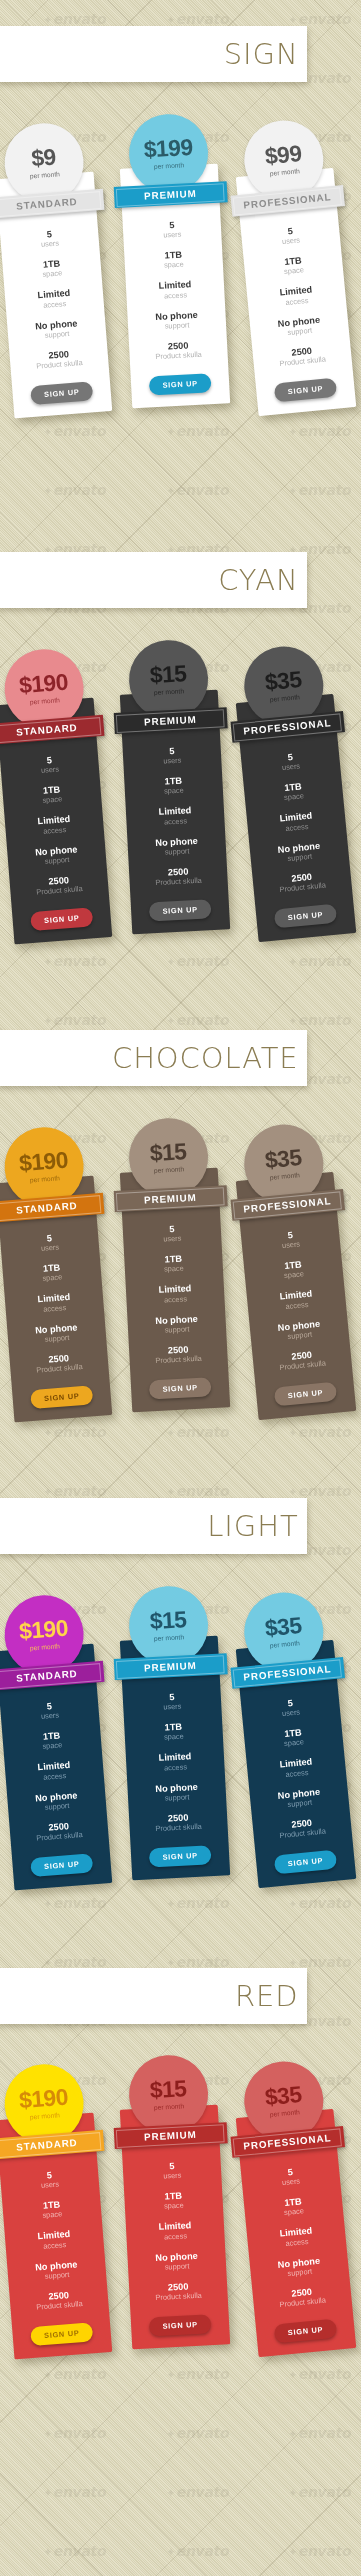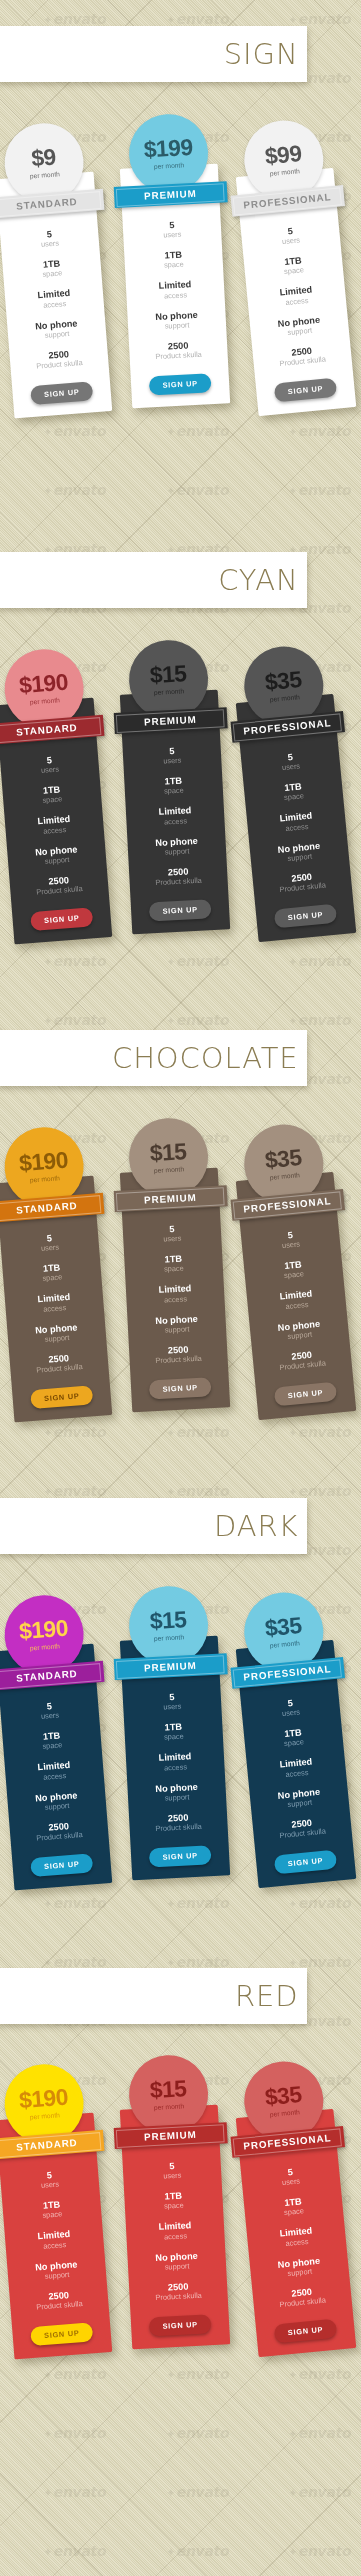--- a/index.html
+++ b/index.html
@@ -503,21 +503,21 @@
               <div class="big" style="color: rgb(255, 255, 255);">2500</div>
               <div class="sub" style="color: rgb(185, 169, 154);">Product skulla</div>
             </div>
             <div class="signwrap"><div class="signup" style="background: rgb(138, 117, 101);">SIGN UP</div></div>
           </div>
         </div>
       </div>
     </div>
     <div class="section" style="top: 0px;">
       <div class="banner" style="top: 1498px;">
-        <h2>DARK</h2>
+        <h2>LIGHT</h2>
       </div>
       <div class="cards" style="top: 1638px;">
         <div class="card c1" style="top: 8.6px; transform: rotate(-4.5deg); background: rgb(18, 58, 82);">
           <div class="circle" style="background: rgb(195, 46, 195); color: rgb(255, 213, 74);">
             <div class="price">$190</div>
             <div class="per">per month</div>
           </div>
           <div class="ribbon" style="background: rgb(156, 31, 156); color: rgb(255, 255, 255);">
             <span>STANDARD</span>
           </div>

